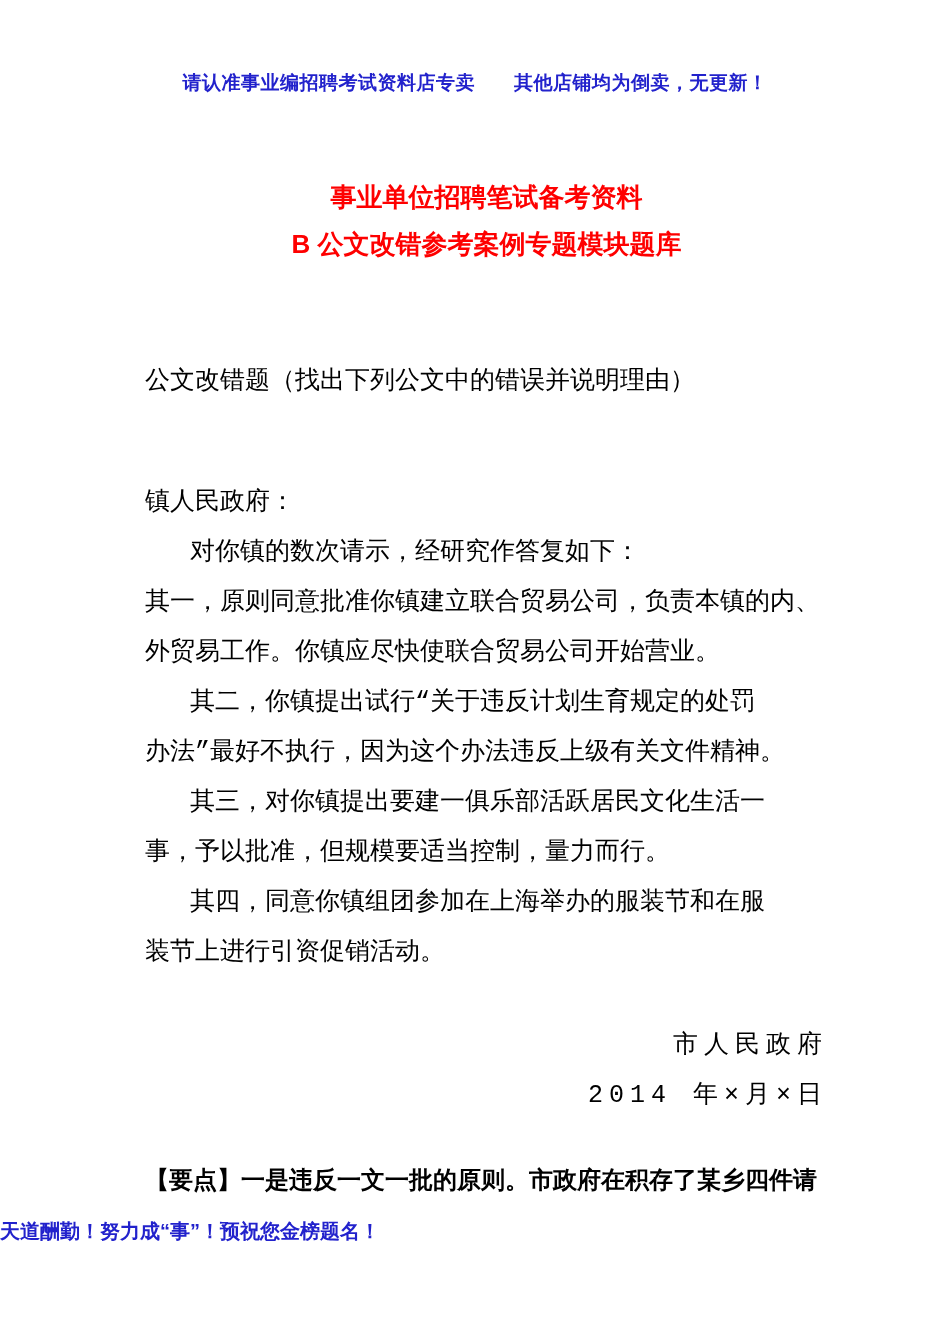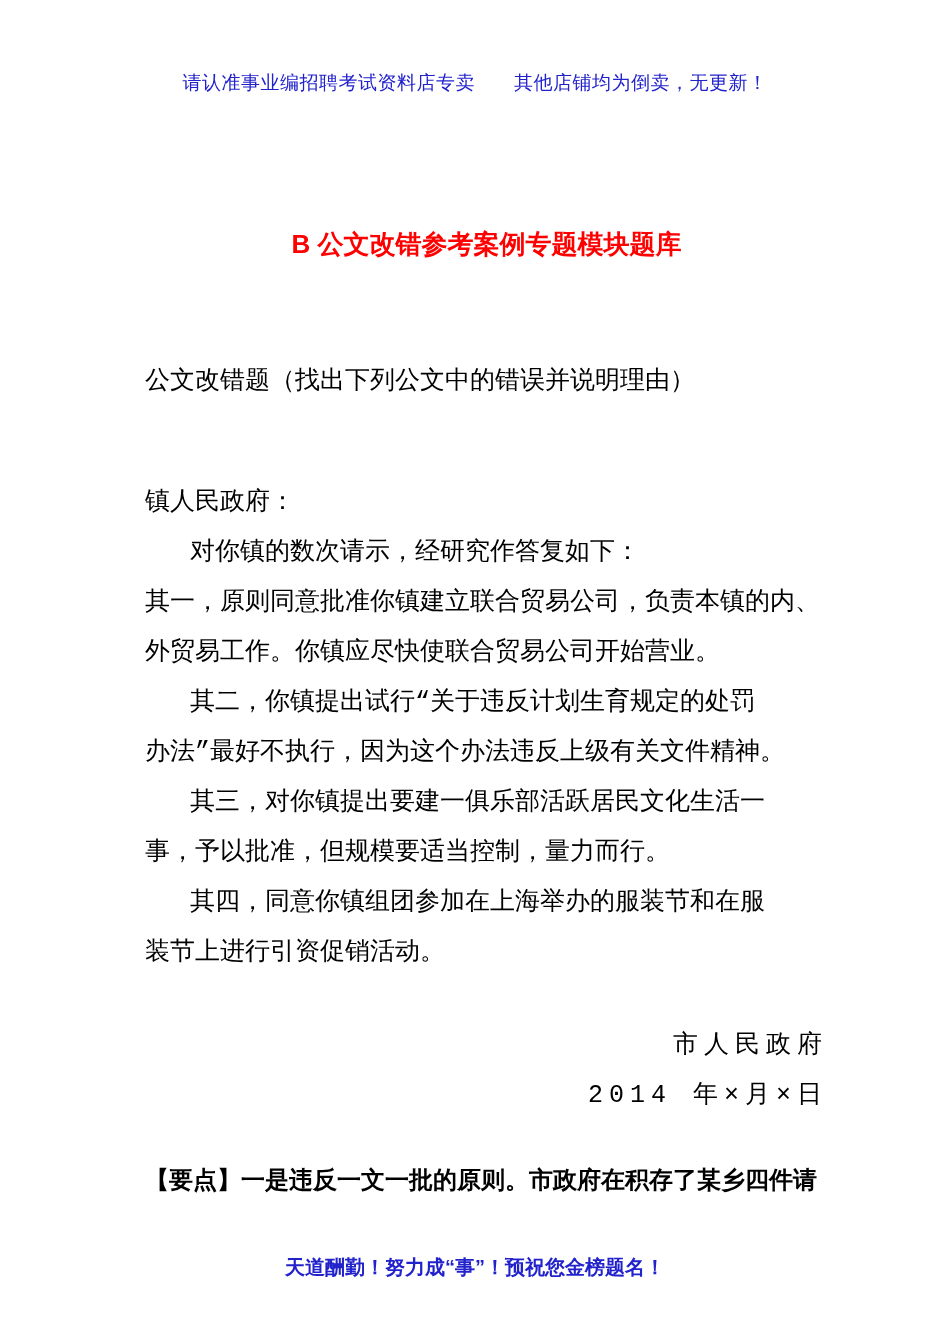--- a/index.html
+++ b/index.html
@@ -18,21 +18,21 @@
   .heiti { font-family: "Liberation Sans", sans-serif; }
   .songti, .kaiti { font-family: Liberation Mono, monospace; }
 
   .header-notice {
     position: absolute;
     top: 70px;
     left: 0;
     right: 0;
     text-align: center;
     font-size: 19px;
-    font-weight: normal;
+    font-weight: bold;
     color: var(--notice-blue, #2222CC);
     letter-spacing: 0.5px;
     white-space: nowrap;
   }
   .red-title {
     position: absolute;
     left: 145px;
     right: 122px;
     text-align: center;
     font-size: 26px;
@@ -101,35 +101,35 @@
     font-weight: bold;
     line-height: 40px;
     white-space: nowrap;
   }
 
   .footer-notice {
     position: absolute;
     top: 1218px;
     left: 0;
     right: 0;
-    text-align: center;
+    text-align: left;
     font-size: 20px;
     font-weight: bold;
     color: var(--notice-blue, #2222CC);
     white-space: nowrap;
-    margin-top: 36px;
   }
 </style>
 </head>
 <body>
 
 <div class="page">
 
   <div class="header-notice heiti">请认准事业编招聘考试资料店专卖　　其他店铺均为倒卖，无更新！</div>
 
+  <div class="red-title line1 heiti">事业单位招聘笔试备考资料</div>
 
   <div class="red-title line2 heiti">B 公文改错参考案例专题模块题库</div>
 
   <div class="section-heading songti">公文改错题（找出下列公文中的错误并说明理由）</div>
 
 
   <div class="doc-body kaiti">
     <div class="doc-line">镇人民政府：</div>
     <div class="doc-line indent">对你镇的数次请示，经研究作答复如下：</div>
     <div class="doc-line">其一，原则同意批准你镇建立联合贸易公司，负责本镇的内、</div>

